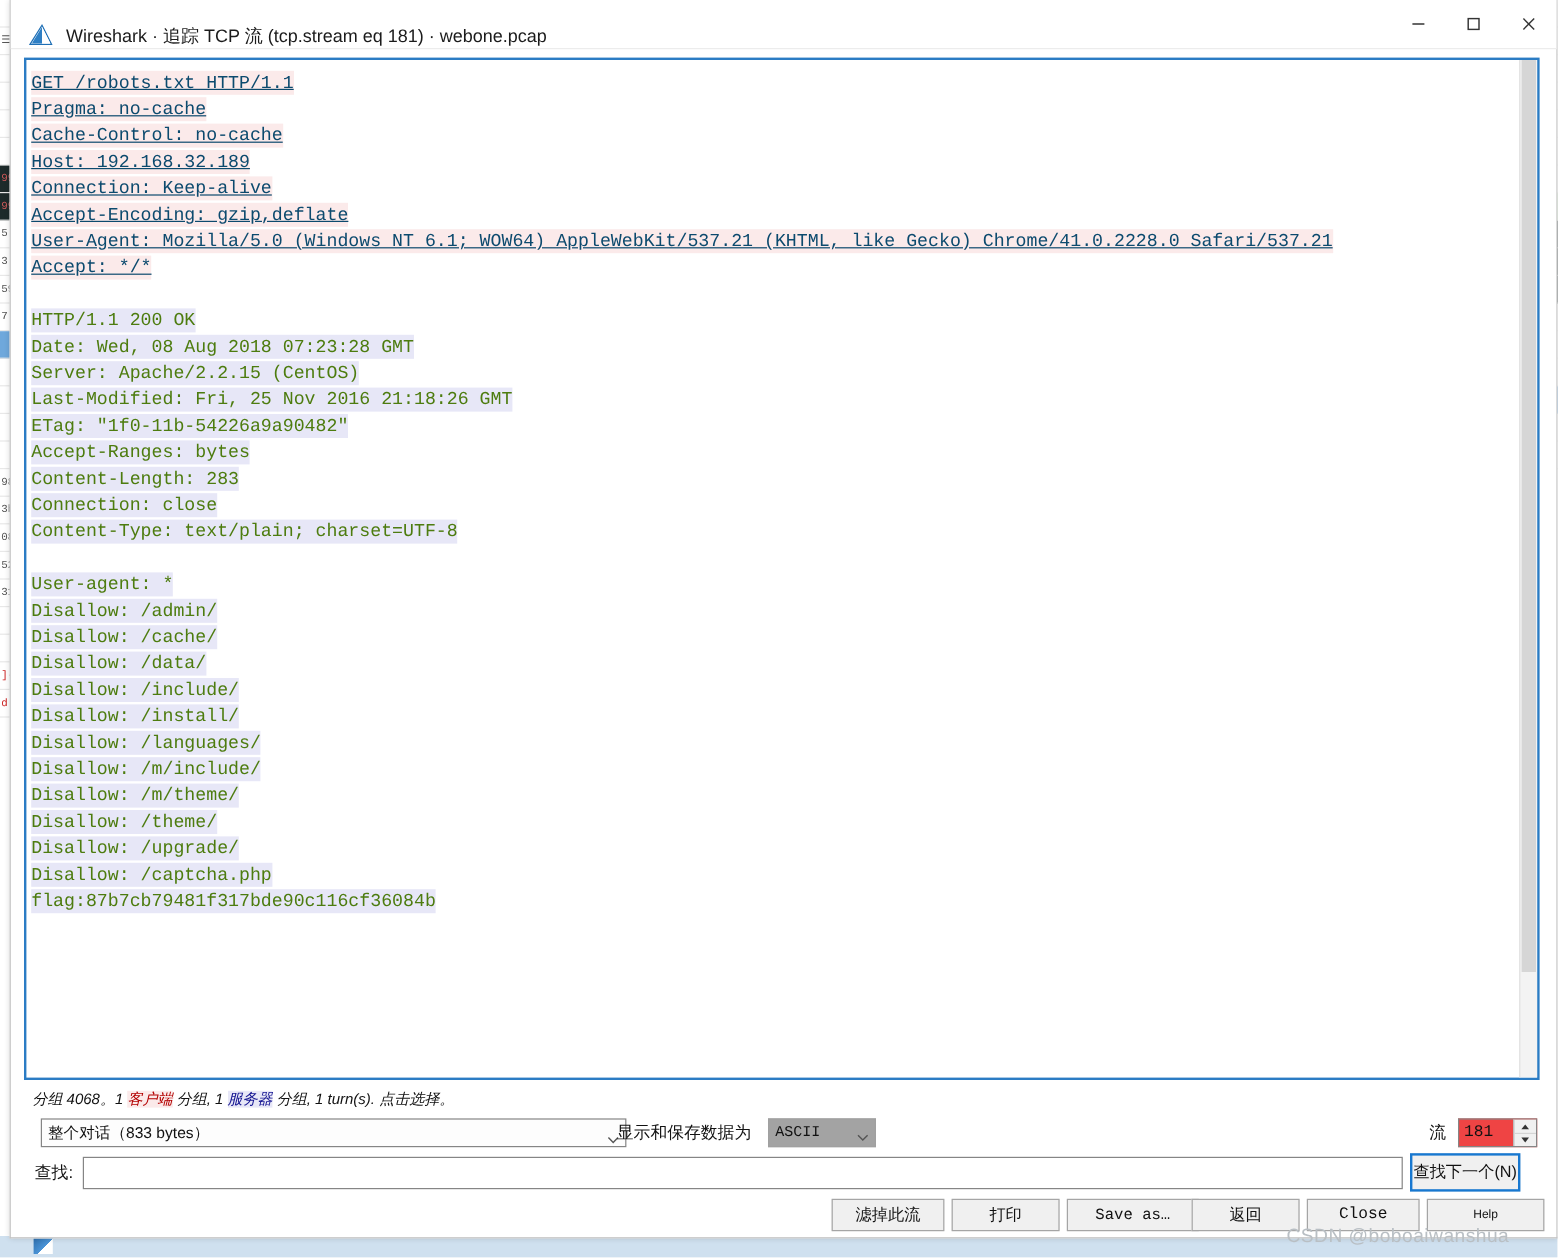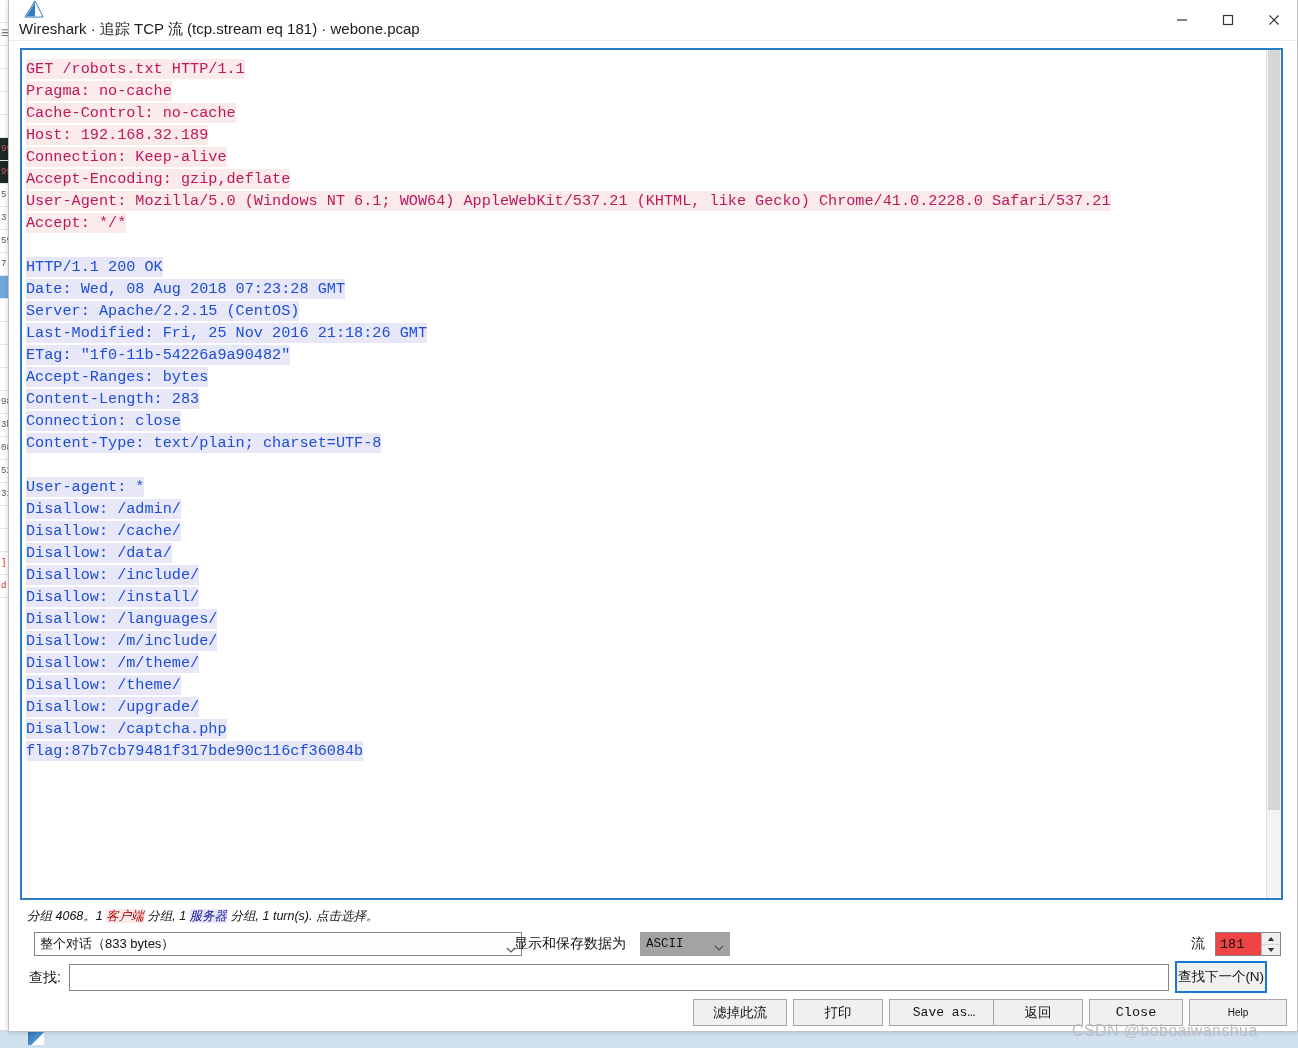--- a/index.html
+++ b/index.html
@@ -88,24 +88,23 @@
     border-top: none;
     box-sizing: border-box;
     z-index: 3;
     box-shadow: 0 0 5px rgba(0,0,0,0.18);
   }
 
   .titlebar {
     height: 40px;
     background: #ffffff;
     display: flex;
-    align-items: flex-start;
+    align-items: flex-end;
     border-bottom: 1px solid #ececec;
     position: relative;
-    flex-direction: column;
   }
   .title-icon {
     margin-left: 14px;
     width: 22px; height: 20px;
     position: relative;
     flex: 0 0 auto;
   }
   .title-text {
     margin-left: 10px;
     font-size: 15px;
@@ -141,23 +140,23 @@
     padding: 8px 0 0 4px;
     box-sizing: border-box;
     font-family: "Liberation Mono", "DejaVu Sans Mono", monospace;
     font-size: 15.2px;
     line-height: 22px;
     white-space: pre;
     overflow: hidden;
   }
   .ln { display: block; height: 22px; }
   .ln > span { padding: 1px 0; }
-  .req  { color: #be185d; }
+  .req  { color: #0c4a6e; text-decoration: underline; }
   .req  > span { background: #fbeaea; }
-  .resp { color: #1d4ed8; }
+  .resp { color: #4d7c0f; }
   .resp > span { background: #e7e7f7; }
   .blank { display: block; height: 22px; }
 
   .vscroll {
     position: absolute;
     right: 0; top: 0;
     width: 14px; height: 100%;
     background: #f3f3f3;
     border-left: 1px solid #e0e0e0;
   }

